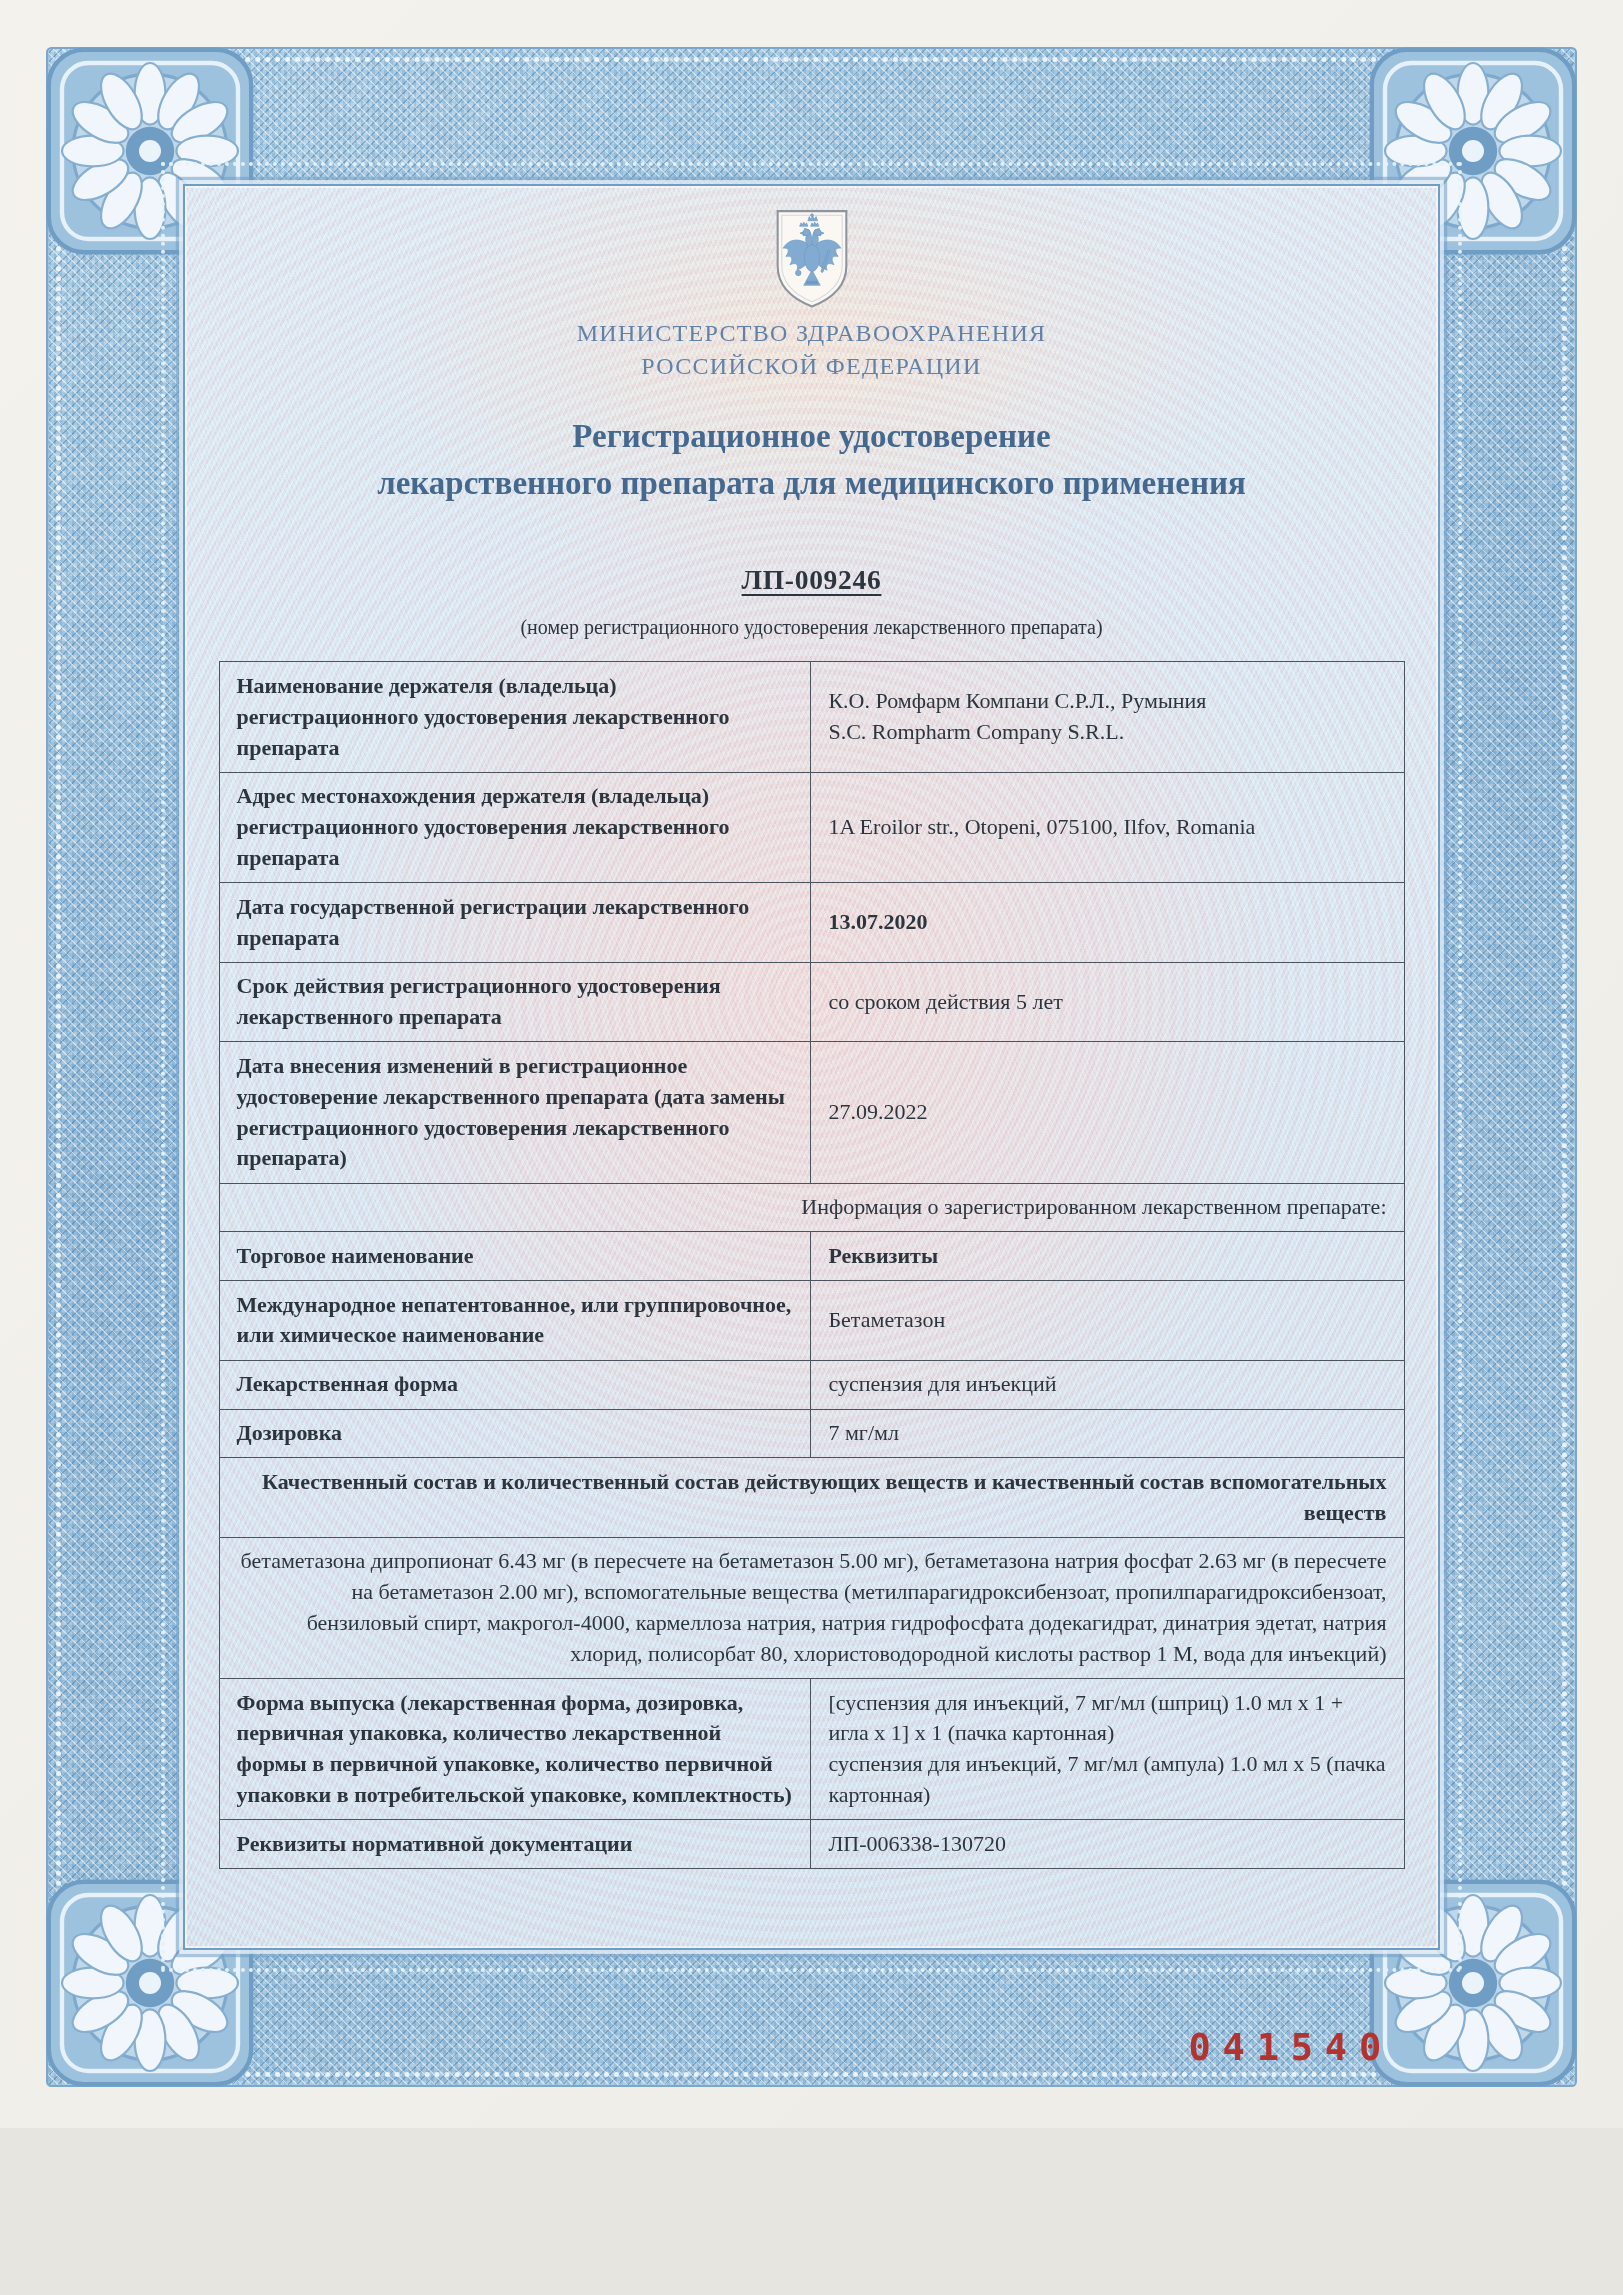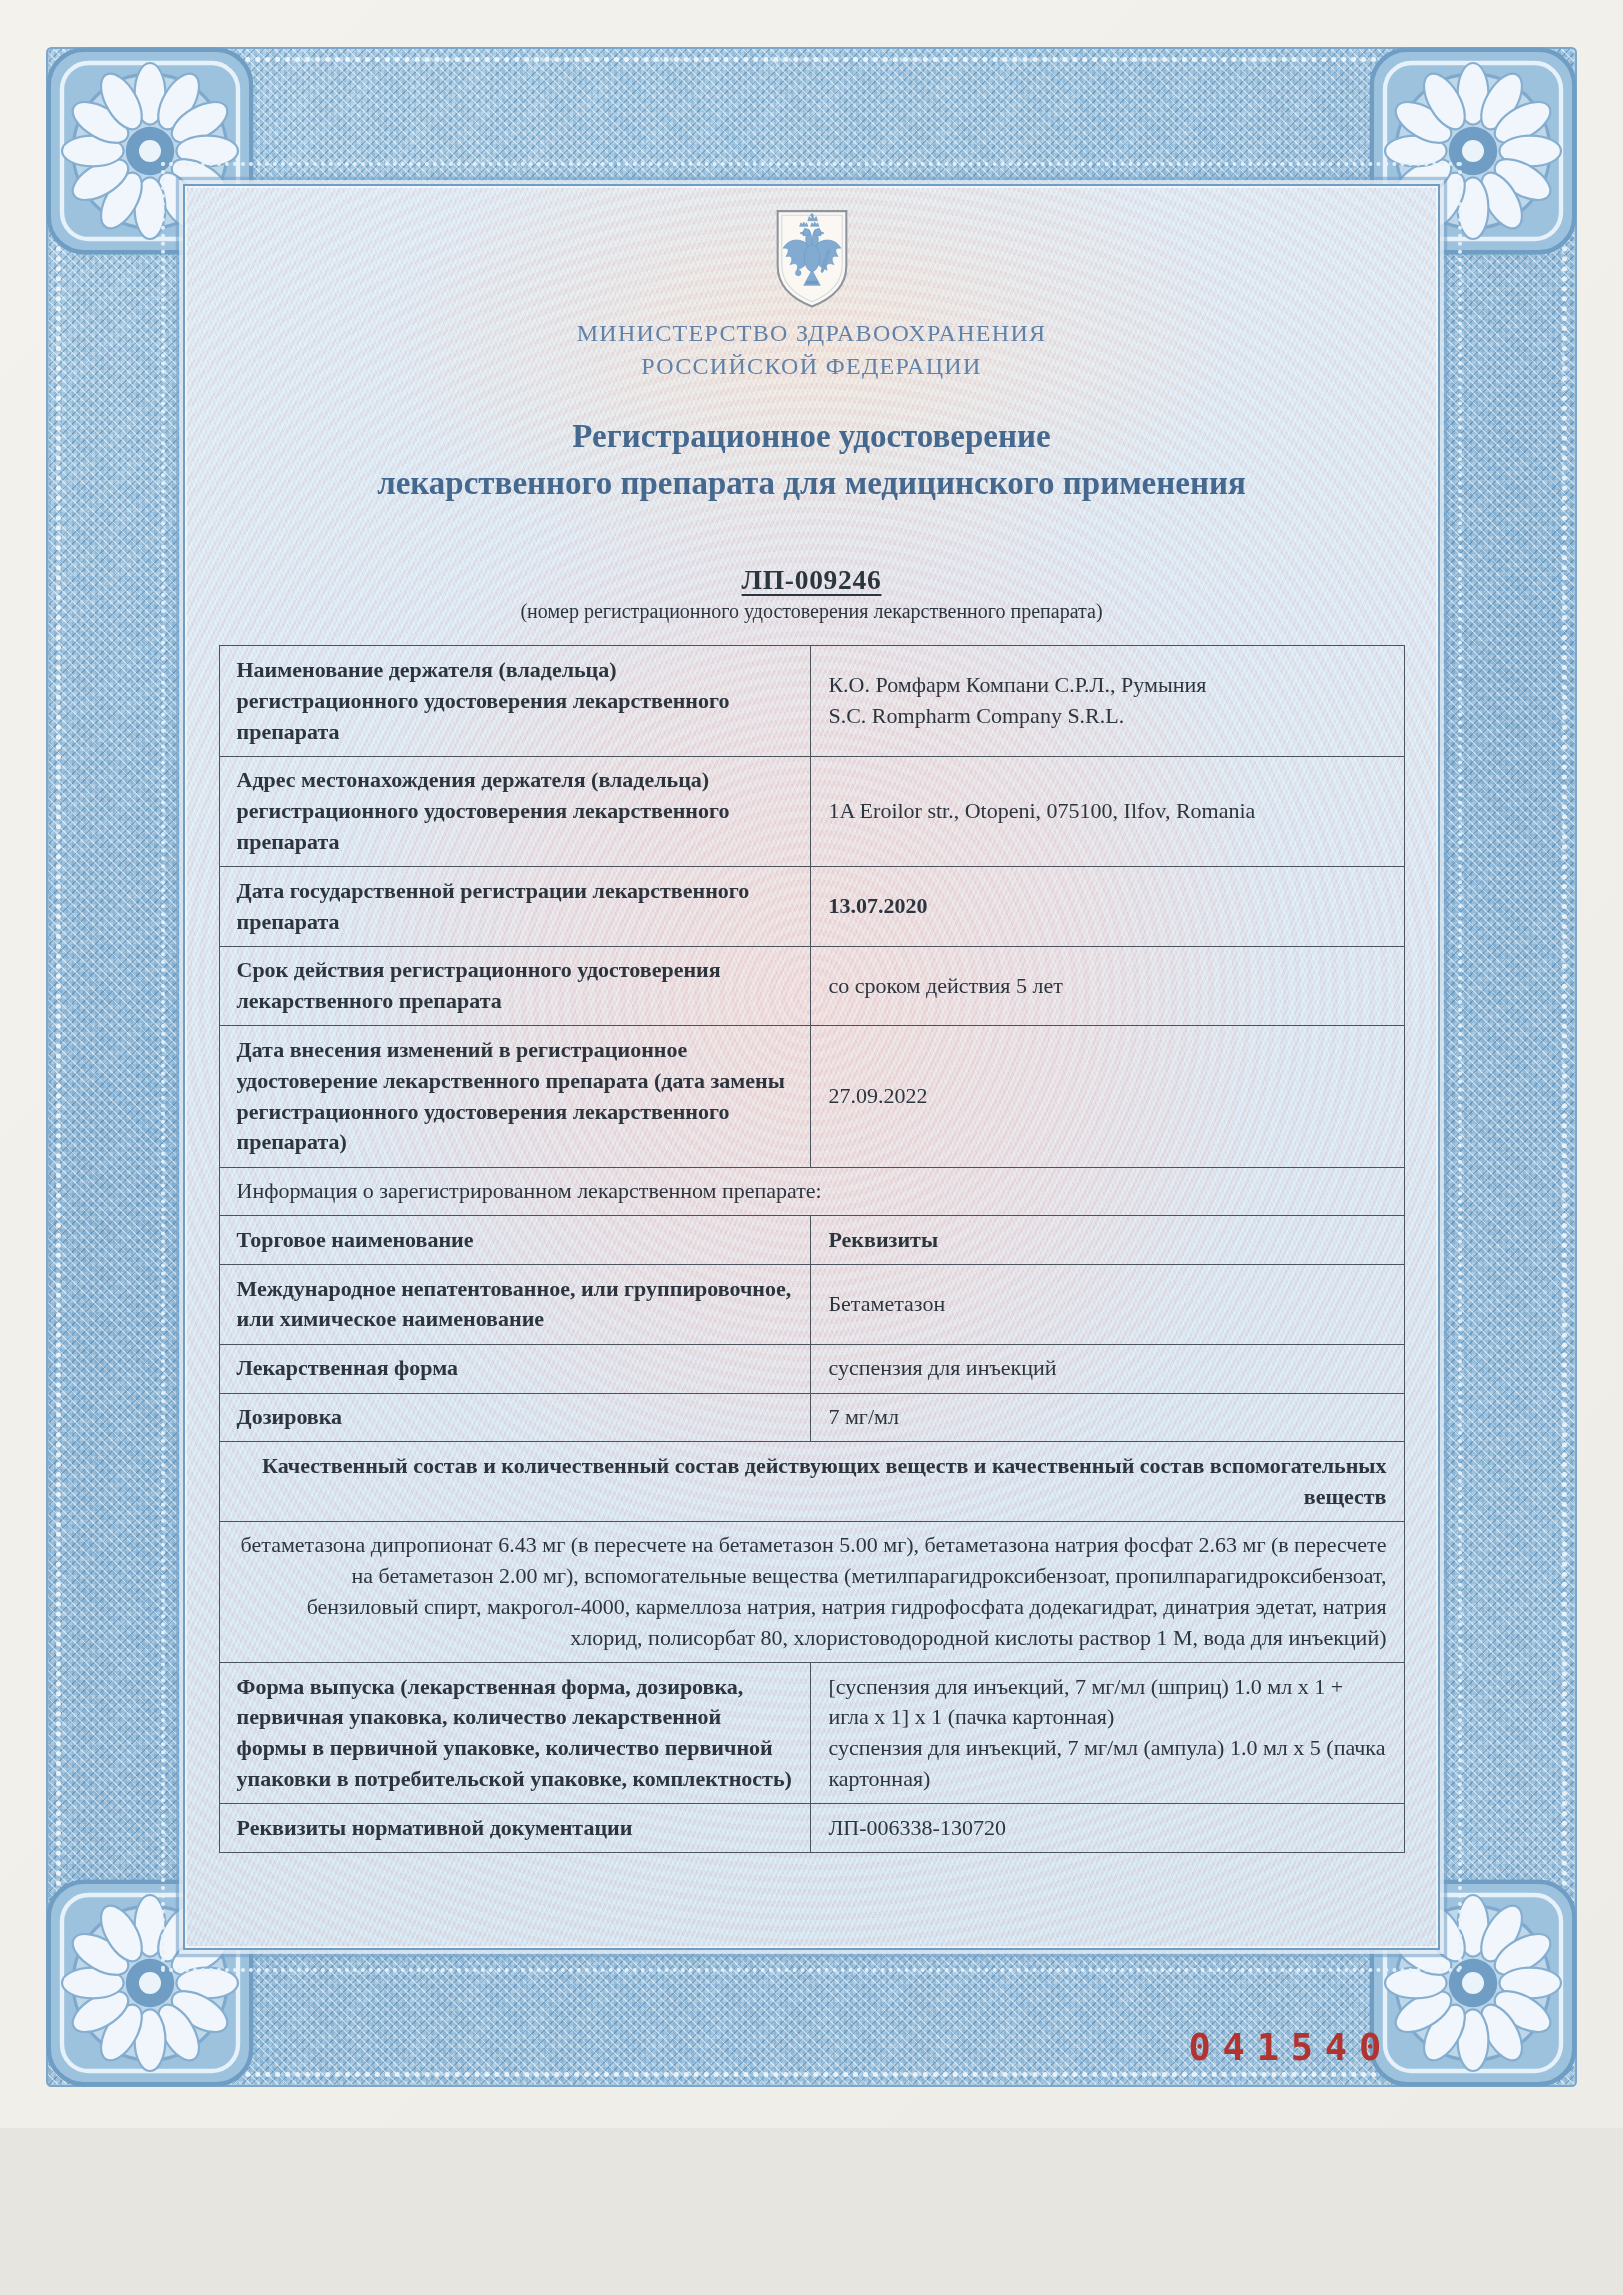--- a/index.html
+++ b/index.html
@@ -40,34 +40,34 @@
       radial-gradient(ellipse 641px 753px at 50% 46%, rgba(242,220,218,.95) 0%, rgba(242,220,218,.55) 45%, rgba(242,220,218,0) 75%),
       radial-gradient(ellipse 589px 340px at 50% 9%, rgba(246,229,215,.9) 0%, rgba(246,229,215,0) 72%),
       linear-gradient(#dfeaf4,#d6e4f0);
   }
   .content{position:absolute;inset:0;text-align:center;}
   .emblem{width:84px;height:103px;margin:21px auto 6.5px auto;display:block;}
   .ministry{font-size:24px;letter-spacing:1.3px;color:#6182a8;line-height:1.38;}
   .doc-title{margin-top:30px;font-size:33px;font-weight:bold;color:#44688e;line-height:1.42;}
   .reg-number{margin-top:58px;font-size:27.5px;font-weight:bold;color:#2c353d;letter-spacing:0.7px;
     text-decoration:underline;text-decoration-thickness:2px;text-underline-offset:5.2px;}
-  .reg-caption{margin-top:4px;font-size:20px;color:#2c353d;}
+  .reg-caption{margin-top:20px;font-size:20px;color:#2c353d;}
   
   table.cert{border-collapse:collapse;width:1186px;margin:22px auto 0 auto;table-layout:fixed;}
   table.cert td{
     border:1.3px solid #4b545c;padding:8.5px 17px;font-size:22px;line-height:1.40;
     color:#2c353d;vertical-align:middle;background:transparent;word-wrap:break-word;
   }
   td.lbl{font-weight:bold;text-align:left;width:47%;}
   td.val{text-align:left;white-space:pre-line;}
   td.val.left{text-align:left;}
   td.val.b{font-weight:bold;}
   td.full{text-align:right;}
   td.full.b{font-weight:bold;}
-  td.section{text-align:left;}
+  td.section{text-align:right;}
   
   .serial{
     position:absolute;top:2026px;right:230px;
     font-family:"DejaVu Sans Mono","Liberation Mono",monospace;
     font-size:37px;font-weight:bold;color:#b23431;letter-spacing:11.8px;
   }
   .microprint{
     position:absolute;left:50%;top:2214px;transform:translateX(-50%);
     font-family:"DejaVu Sans","Liberation Sans",sans-serif;
     font-size:8.5px;color:rgba(250,253,255,.9);letter-spacing:1.3px;white-space:nowrap;

